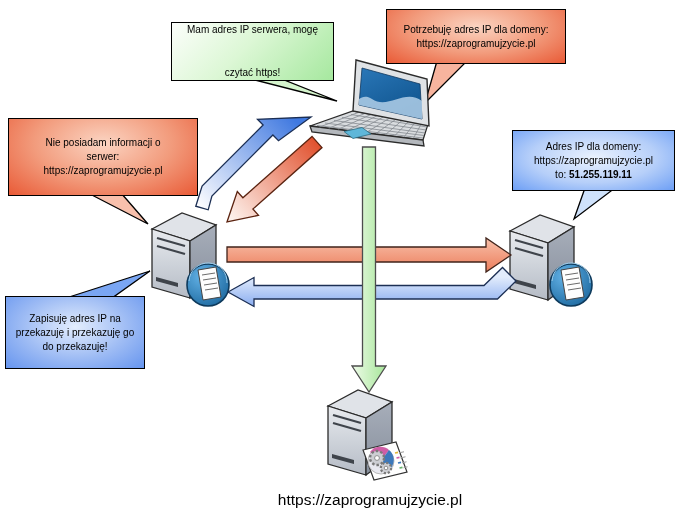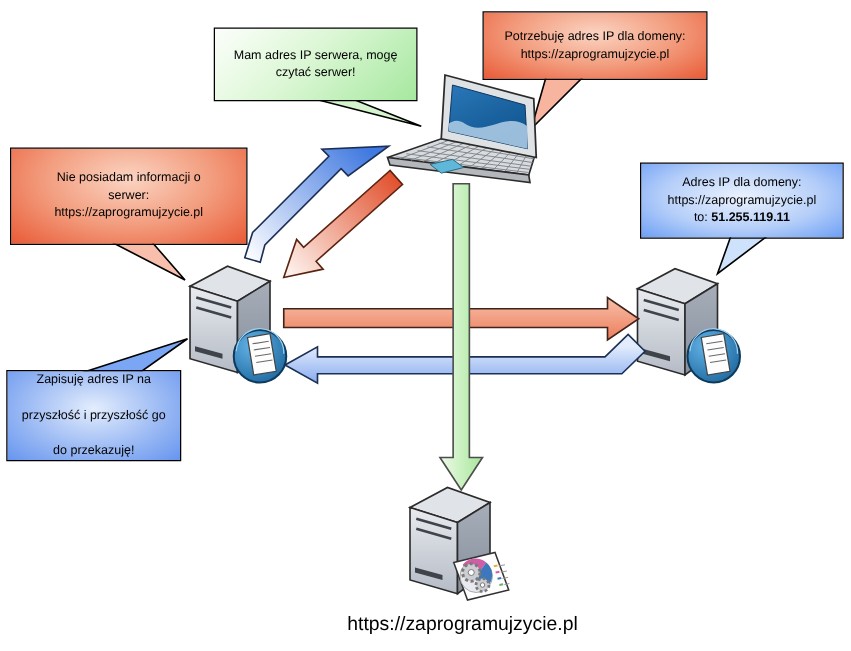--- a/index.html
+++ b/index.html
@@ -3,23 +3,23 @@
 <meta charset="utf-8">
 <style>
   html,body{margin:0;padding:0;background:#fff;}
   #stage{position:relative;width:681px;height:521px;background:#fff;overflow:hidden;
          font-family:"Liberation Sans",sans-serif;}
   #diagram-svg{position:absolute;left:0;top:0;}
   .bubble{position:absolute;border:1.4px solid #000;box-sizing:border-box;
           display:flex;flex-direction:column;justify-content:center;
           text-align:center;font-size:10px;line-height:14px;color:#000;}
   .bubble.red{background:radial-gradient(ellipse at 50% 32%, #fbd4c2 0%, #f29b7c 52%, #e95a36 100%);}
-  .bubble.green{background:linear-gradient(135deg, #fcfefb 0%, #dcf7d5 45%, #a6e89f 100%);}
+  .bubble.green{background:linear-gradient(135deg, #fcfefb 0%, #dcf7d5 45%, #a6e89f 100%);justify-content:space-between;}
   .bubble.blue-light{background:radial-gradient(ellipse at 50% 45%, #eaf2fe 0%, #b6cff9 55%, #6d9ff5 100%);}
-  .bubble.blue{background:radial-gradient(ellipse at 50% 42%, #e3edfd 0%, #9dbbf4 55%, #6695ef 100%);justify-content:space-between;}
+  .bubble.blue{background:radial-gradient(ellipse at 50% 42%, #e3edfd 0%, #9dbbf4 55%, #6695ef 100%);}
   #footer-label{position:absolute;left:230px;top:491px;width:280px;text-align:center;
                 font-size:15.5px;color:#000;}
 </style>
 </head>
 <body>
 
 <div id="stage">
 
 <svg id="diagram-svg" width="681" height="521" viewBox="0 0 681 521">
   <defs>
@@ -164,21 +164,21 @@
     </g>
     <polygon points="344,131.5 362,127.5 371,134 353,138.5" fill="#5fb7d9" stroke="#2b6b80" stroke-width="0.8"></polygon>
     <polygon points="356,60 427,79 429,126 353,111" fill="#dfe2e5" stroke="#2b2b2b" stroke-width="1.4"></polygon>
     <polygon points="362,68 420,84 422,119 359,105" fill="url(#gScreen)" stroke="#10375e" stroke-width="0.8"></polygon>
     <path d="M359,105 L422,119 L422,101 C405,88 388,110 372,99 C366,95 362,97 359,99 Z" fill="#a9c9e3" opacity="0.9"></path>
   </g>
 </svg>
 
 <div class="bubble green" style="left:171px;top:22px;width:163px;height:59px">
   <div>Mam adres IP serwera, mogę</div>
-  <div>czytać serwer!</div>
+  <div>czytać https!</div>
 </div>
 
 <div class="bubble red" style="left:386px;top:9px;width:180px;height:55px">
   <div>Potrzebuję adres IP dla domeny:</div>
   <div>https://zaprogramujzycie.pl</div>
 </div>
 
 <div class="bubble red" style="left:8px;top:118px;width:190px;height:78px">
   <div>Nie posiadam informacji o</div>
   <div>serwer:</div>
@@ -186,19 +186,19 @@
 </div>
 
 <div class="bubble blue-light" style="left:512px;top:130px;width:163px;height:61px">
   <div>Adres IP dla domeny:</div>
   <div>https://zaprogramujzycie.pl</div>
   <div><span>to: </span><b>51.255.119.11</b></div>
 </div>
 
 <div class="bubble blue" style="left:5px;top:296px;width:140px;height:73px">
   <div>Zapisuję adres IP na</div>
-  <div>przyszłość i przyszłość go</div>
+  <div>przekazuję i przekazuję go</div>
   <div>do przekazuję!</div>
 </div>
 
 <div id="footer-label">https://zaprogramujzycie.pl</div>
 
 </div>
 
 </body></html>

